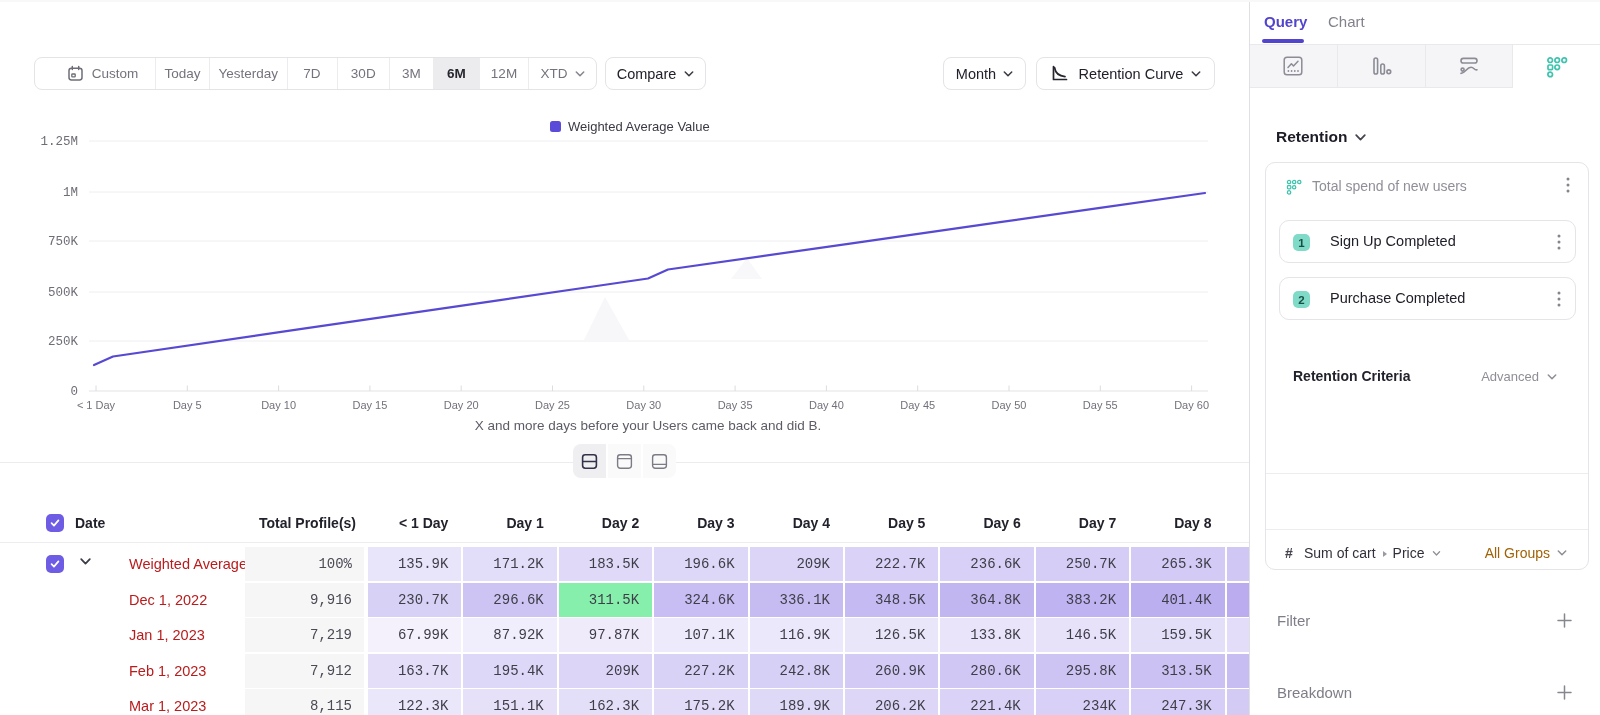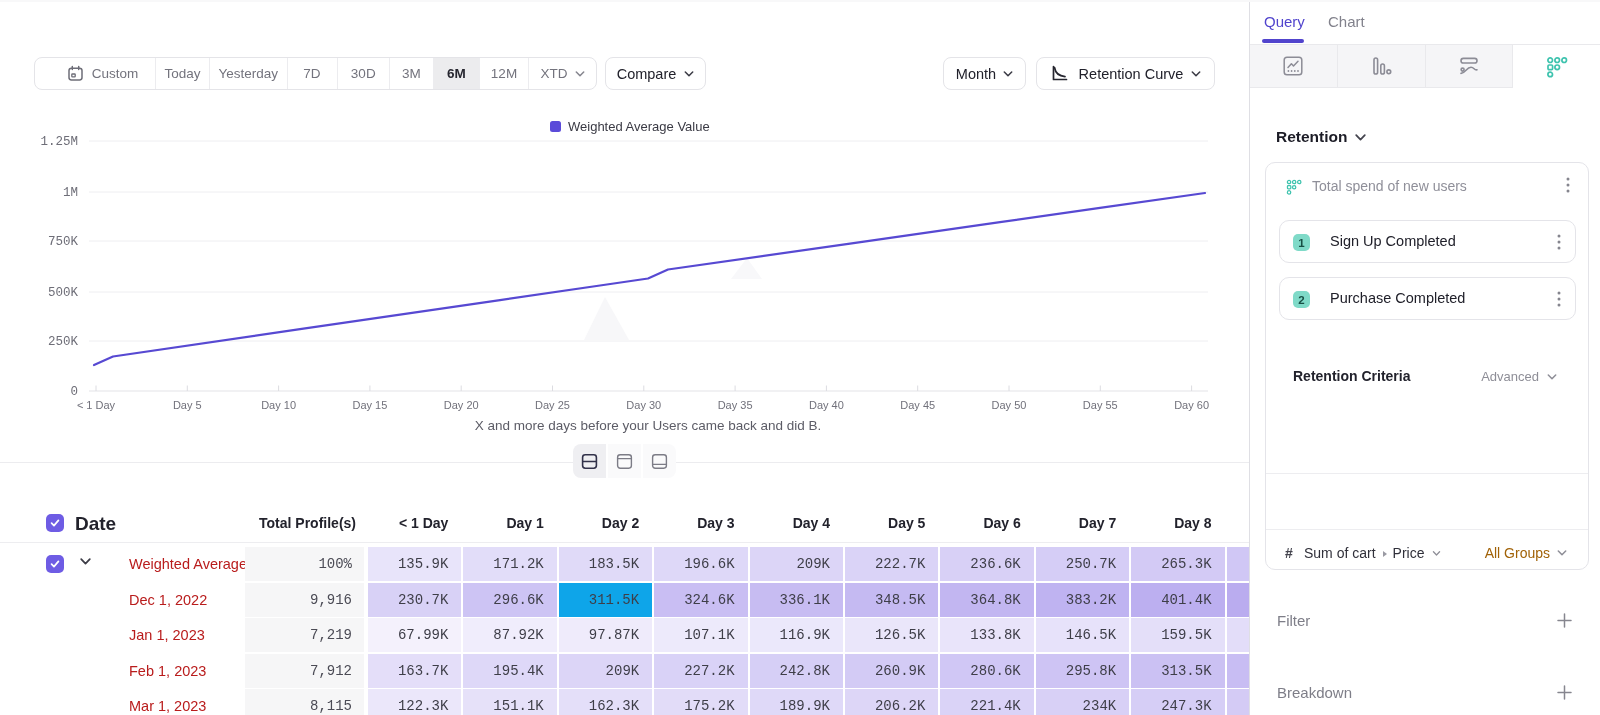--- a/index.html
+++ b/index.html
@@ -17,21 +17,21 @@
 .ymono { font-family:"Liberation Mono",monospace; font-size:12.5px; fill:#6e6e78; }
 .xlab { font-size:11px; fill:#71717b; }
 .cap { font-size:13.5px; fill:#5c5c66; }
 #sep { position:absolute; left:0; top:462px; width:1249px; height:1px; background:#ececef; }
 #laygroup { position:absolute; left:573px; top:444px; width:103px; height:34px; border-radius:8px; overflow:hidden;
   display:flex; gap:1.5px; background:#fff; }
 .laybtn { width:33.5px; height:34px; display:flex; align-items:center; justify-content:center; }
 
 .hcell { position:absolute; top:505px; height:37px; line-height:37px; text-align:right; padding-right:13px;
   font-size:14px; font-weight:700; color:#22222c; }
-#hdate { position:absolute; left:75px; top:505px; height:37px; line-height:37px; font-size:19px; font-weight:700; color:#22222c; }
+#hdate { position:absolute; left:75px; top:505px; height:37px; line-height:37px; font-size:14px; font-weight:700; color:#22222c; }
 #htp { position:absolute; left:237px; top:505px; width:119px; height:37px; line-height:37px; text-align:right;
   font-size:14px; font-weight:700; color:#22222c; }
 #hline { position:absolute; left:0; top:542px; width:1249px; height:1px; background:#ededf0; }
 .cb { position:absolute; width:18px; height:18px; border-radius:5px; background:#6e5ce4; }
 .dtx { position:absolute; height:34px; line-height:34px; font-size:14.5px; color:#b91c1c;margin-left:26px; }
 .tpc { position:absolute; left:245px; width:119px; height:34px; line-height:34px; background:#f6f6f7;
   text-align:right; padding-right:12px; font-family:"Liberation Mono",monospace; font-size:14px; color:#4b4b55; }
 .vc { position:absolute; height:34px; line-height:34px; text-align:right; padding-right:13px;
   font-family:"Liberation Mono",monospace; font-size:14px; color:#3e3e48; }
 
@@ -190,21 +190,21 @@
 <div class="vc" style="left:749.6px;top:547px;width:93.4px;background:#dcd5f7">209K</div>
 <div class="vc" style="left:845.0px;top:547px;width:93.4px;background:#dad3f7">222.7K</div>
 <div class="vc" style="left:940.4000000000001px;top:547px;width:93.4px;background:#d8d0f6">236.6K</div>
 <div class="vc" style="left:1035.8000000000002px;top:547px;width:93.4px;background:#d5cdf6">250.7K</div>
 <div class="vc" style="left:1131.2px;top:547px;width:93.4px;background:#d3caf5">265.3K</div>
 <div class="vc" style="left:1226.6px;top:547px;width:93.4px;background:#d0c7f5"></div>
 <div class="dtx" style="left:103px;top:582.5px">Dec 1, 2022</div>
 <div class="tpc" style="top:582.5px">9,916</div>
 <div class="vc" style="left:368.0px;top:582.5px;width:93.4px;background:#d8d1f6">230.7K</div>
 <div class="vc" style="left:463.4px;top:582.5px;width:93.4px;background:#cdc4f4">296.6K</div>
-<div class="vc" style="left:558.8px;top:582.5px;width:93.4px;background:#0ea5e9">311.5K</div>
+<div class="vc" style="left:558.8px;top:582.5px;width:93.4px;background:#86efac">311.5K</div>
 <div class="vc" style="left:654.2px;top:582.5px;width:93.4px;background:#c9bef3">324.6K</div>
 <div class="vc" style="left:749.6px;top:582.5px;width:93.4px;background:#c7bcf2">336.1K</div>
 <div class="vc" style="left:845.0px;top:582.5px;width:93.4px;background:#c5baf2">348.5K</div>
 <div class="vc" style="left:940.4000000000001px;top:582.5px;width:93.4px;background:#c2b6f1">364.8K</div>
 <div class="vc" style="left:1035.8000000000002px;top:582.5px;width:93.4px;background:#bfb3f1">383.2K</div>
 <div class="vc" style="left:1131.2px;top:582.5px;width:93.4px;background:#bcaff0">401.4K</div>
 <div class="vc" style="left:1226.6px;top:582.5px;width:93.4px;background:#baacef"></div>
 <div class="dtx" style="left:103px;top:618px">Jan 1, 2023</div>
 <div class="tpc" style="top:618px">7,219</div>
 <div class="vc" style="left:368.0px;top:618px;width:93.4px;background:#f4f1fc">67.99K</div>
@@ -245,21 +245,21 @@
 <div class="hcell" style="left:463.4px;width:93.4px">Day 1</div>
 <div class="hcell" style="left:558.8px;width:93.4px">Day 2</div>
 <div class="hcell" style="left:654.2px;width:93.4px">Day 3</div>
 <div class="hcell" style="left:749.6px;width:93.4px">Day 4</div>
 <div class="hcell" style="left:845.0px;width:93.4px">Day 5</div>
 <div class="hcell" style="left:940.4000000000001px;width:93.4px">Day 6</div>
 <div class="hcell" style="left:1035.8000000000002px;width:93.4px">Day 7</div>
 <div class="hcell" style="left:1131.2px;width:93.4px">Day 8</div>
 </div>
 <div id="side">
-  <div class="tabtxt" style="left:14px;color:#5144cd;font-weight:400">Query</div>
+  <div class="tabtxt" style="left:14px;color:#5144cd;font-weight:700">Query</div>
   <div class="tabtxt" style="left:78px;color:#82828c">Chart</div>
   <div style="position:absolute;left:12px;top:39px;width:42px;height:3.5px;border-radius:2px;background:#5144cd"></div>
   <div id="tabstrip">
     <div class="ttab">
         <svg width="22" height="22" viewBox="0 0 22 22" style="display:block">
           <g fill="none" stroke="#8c8c96" stroke-width="1.5">
             <rect x="2.2" y="2.2" width="17.6" height="17.6" rx="2.8"></rect>
             <path d="M6 12.5 L9.4 8.8 L11.5 11 L16 6.3" stroke-linecap="round" stroke-linejoin="round"></path>
           </g>
           <g fill="#8c8c96">

